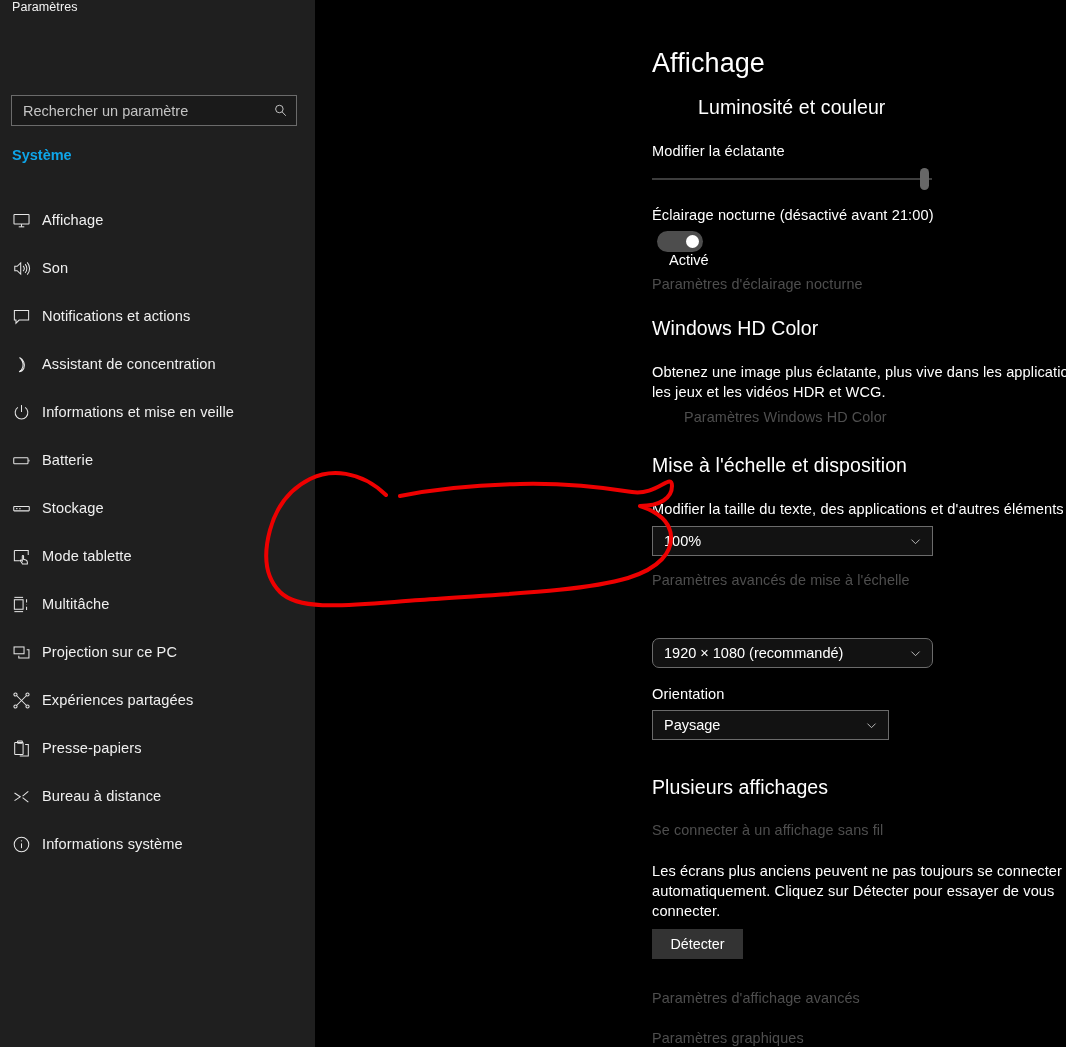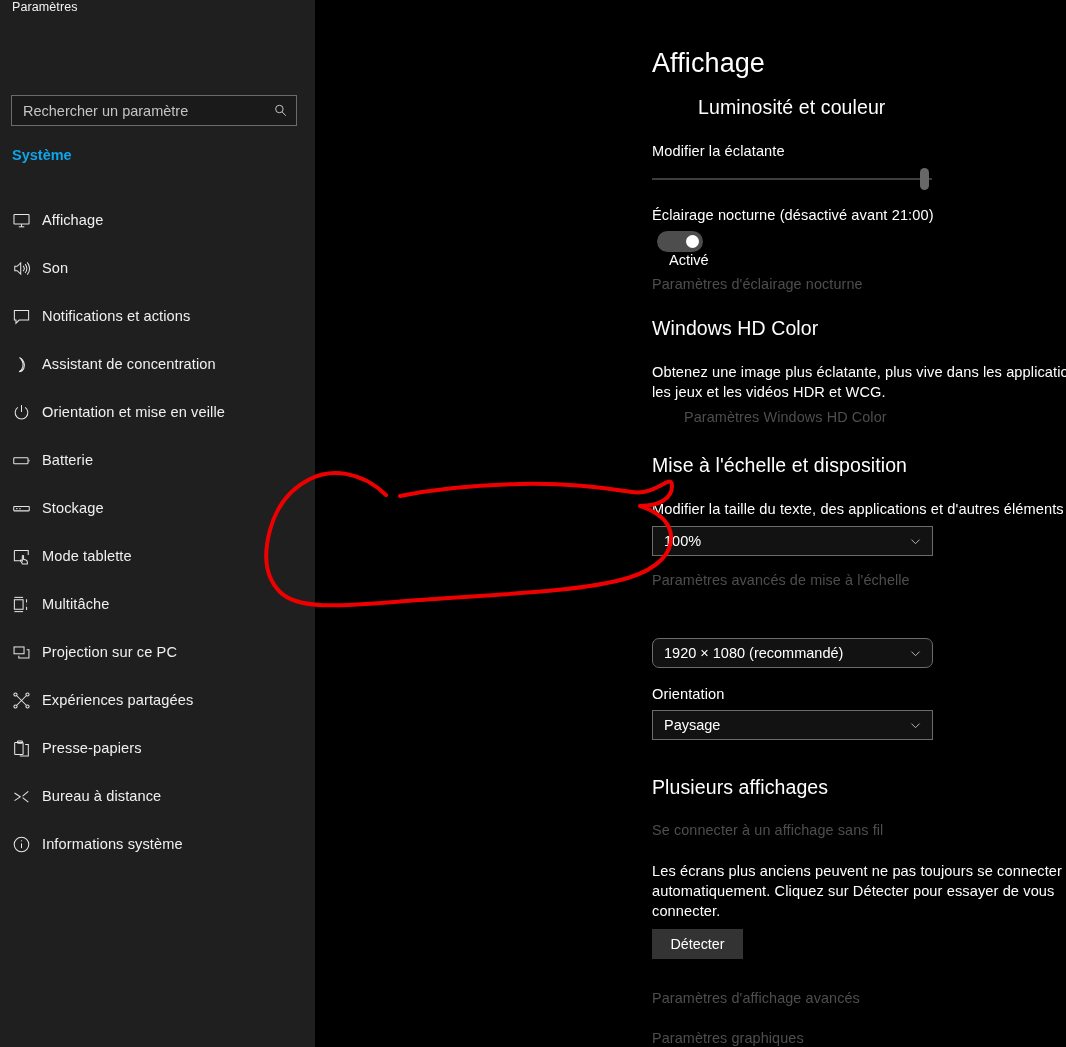--- a/index.html
+++ b/index.html
@@ -324,21 +324,21 @@
         <span class="lbl">Assistant de concentration</span>
       </div>
 
       <div class="nav-item">
         <span class="ico">
           <svg width="19" height="19" viewBox="0 0 24 24" fill="none" stroke="currentColor" stroke-width="1.3">
             <path d="M7.4 5.6 a8 8 0 1 0 9.2 0"></path>
             <path d="M12 2.6 V11.4"></path>
           </svg>
         </span>
-        <span class="lbl">Orientation et mise en veille</span>
+        <span class="lbl">Informations et mise en veille</span>
       </div>
 
       <div class="nav-item">
         <span class="ico">
           <svg width="19" height="19" viewBox="0 0 24 24" fill="none" stroke="currentColor" stroke-width="1.3">
             <rect x="2.2" y="8.4" width="18" height="7.6" rx="1"></rect>
             <path d="M21.4 11 V13.4"></path>
           </svg>
         </span>
         <span class="lbl">Batterie</span>
@@ -490,21 +490,21 @@
       <span class="val">1920 × 1080 (recommandé)</span>
       <span class="chev">
         <svg width="13" height="13" viewBox="0 0 24 24" fill="none" stroke="currentColor" stroke-width="1.6">
           <path d="M4.5 8.5 L12 16 L19.5 8.5"></path>
         </svg>
       </span>
     </div>
 
     <div class="abs body-text" style="left:337px; top:684px;">Orientation</div>
 
-    <div class="combo" style="left:337px; top:710px; width:281px;">
+    <div class="combo" style="left:337px; top:710px; width:237px;">
       <span class="val">Paysage</span>
       <span class="chev">
         <svg width="13" height="13" viewBox="0 0 24 24" fill="none" stroke="currentColor" stroke-width="1.6">
           <path d="M4.5 8.5 L12 16 L19.5 8.5"></path>
         </svg>
       </span>
     </div>
 
     <div class="abs sec-head" style="left:337px; top:776px;">Plusieurs affichages</div>
 

